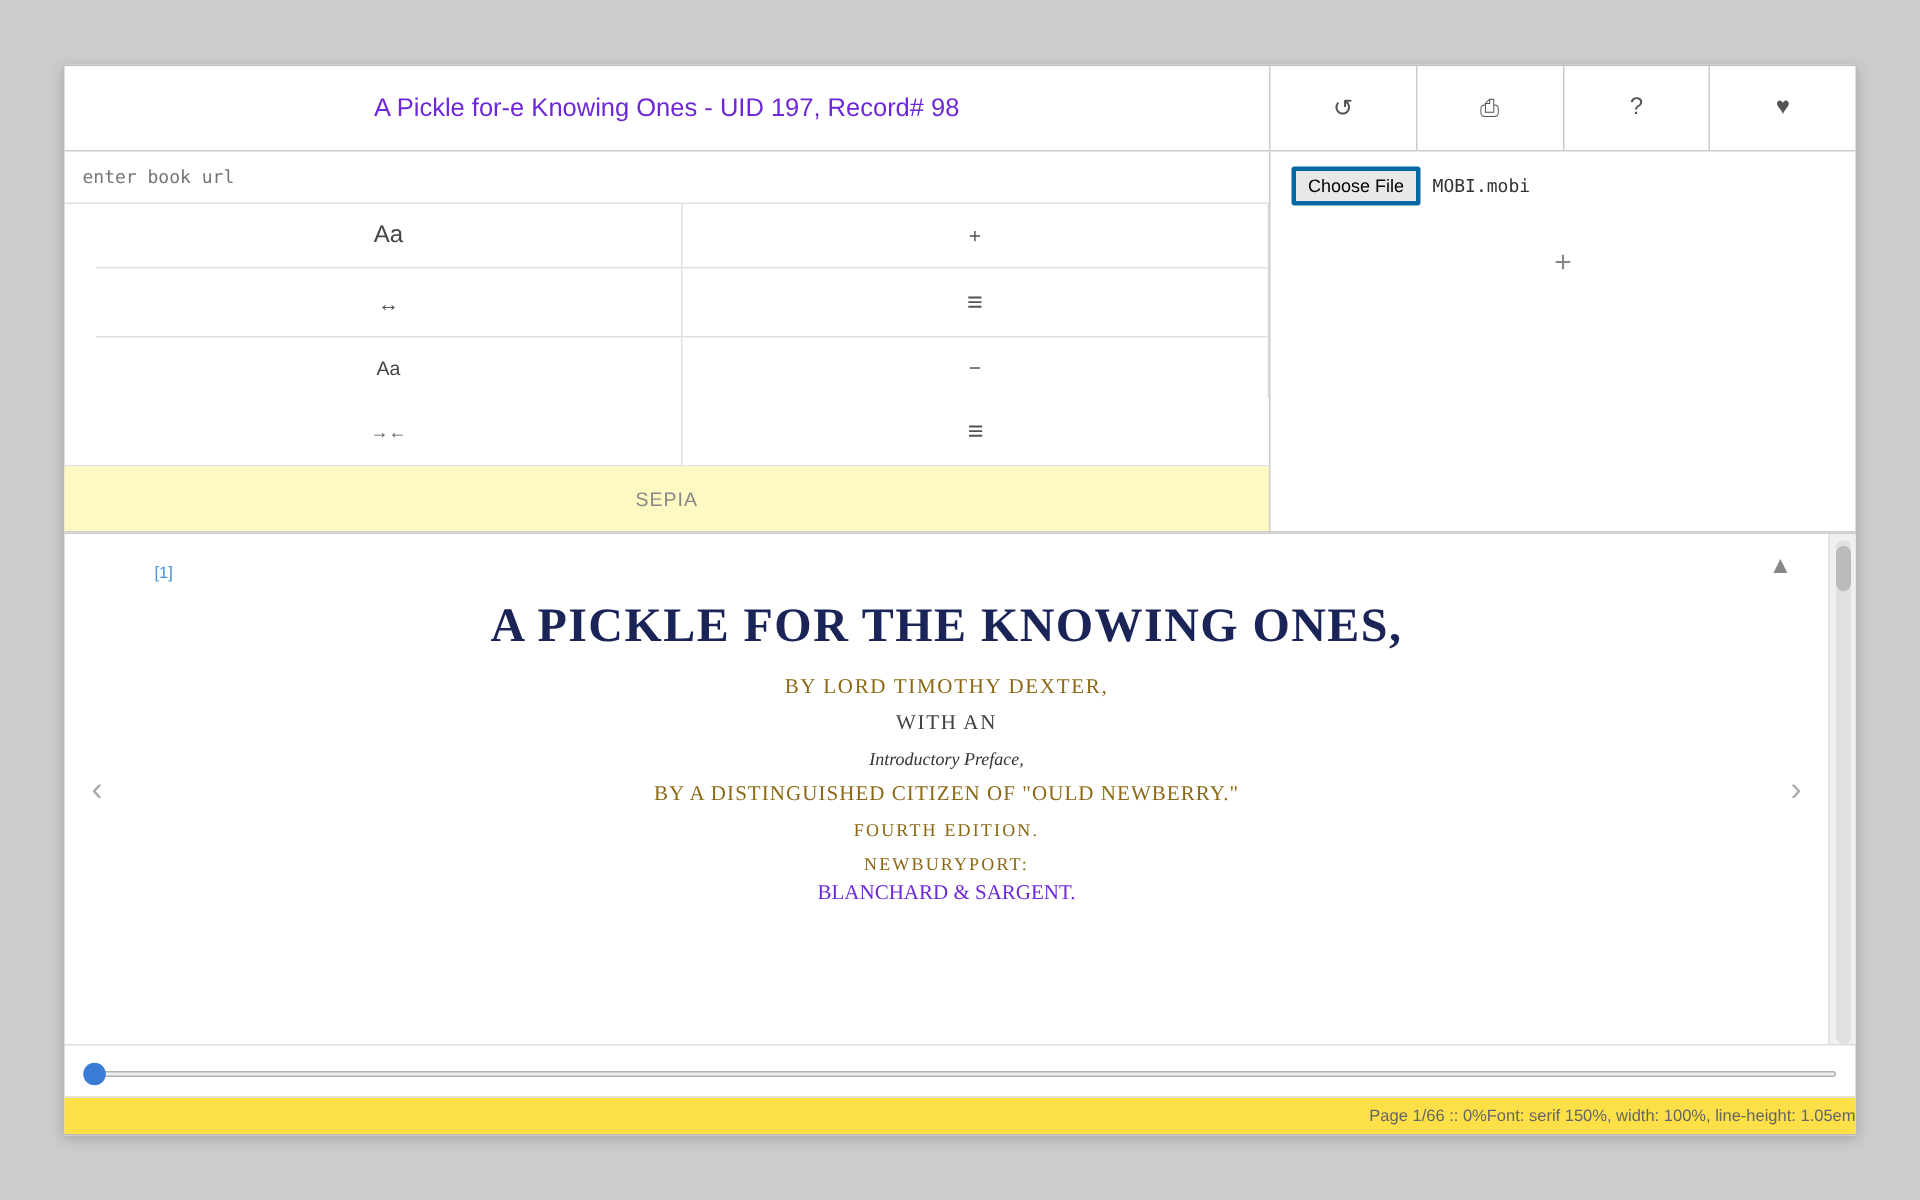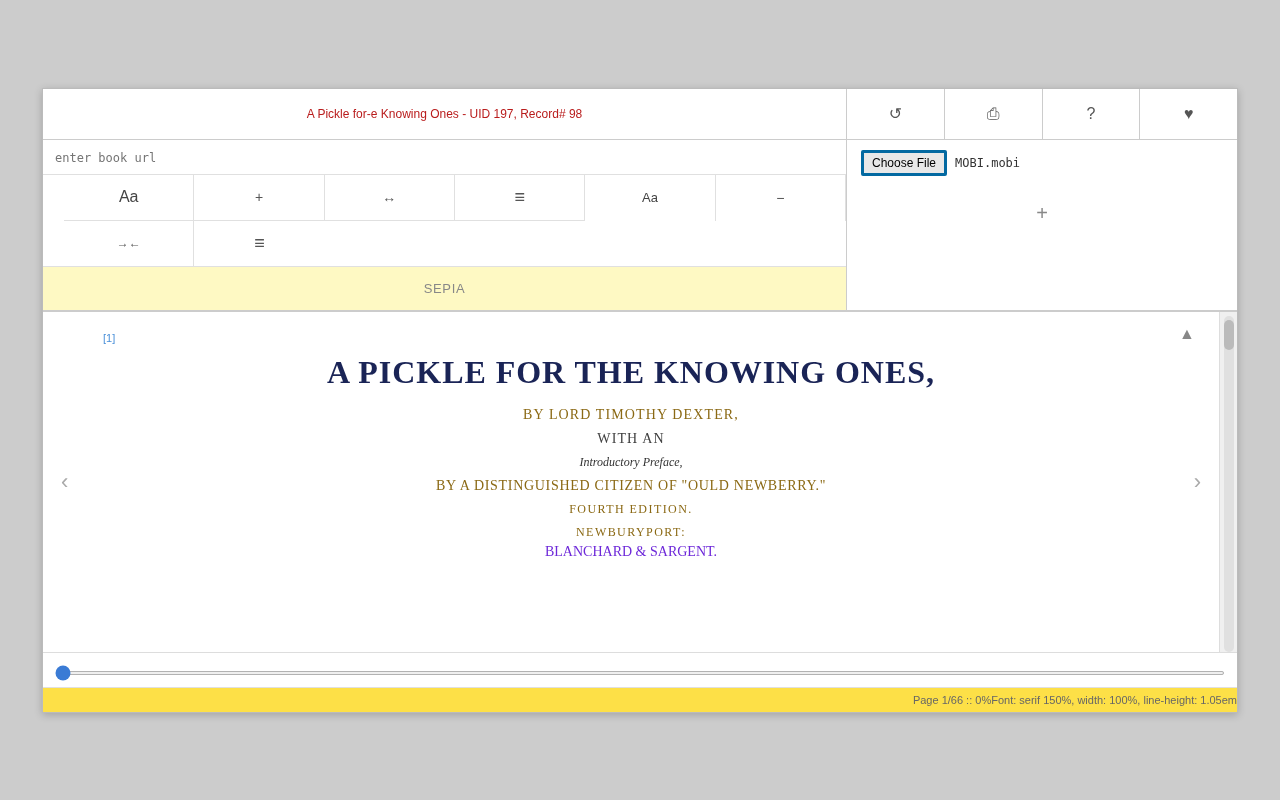--- a/index.html
+++ b/index.html
@@ -18,22 +18,22 @@
       border-bottom: 1px solid #ccc;
     }
 
     #title-area {
       flex: 1;
       display: flex;
       align-items: center;
       justify-content: center;
       padding: 18px 27px;
       border-right: 1px solid #ccc;
-      font-size: 12px;
-      color: #b91c1c;
+      font-size: 17px;
+      color: #6d28d9;
     }
 
     #toolbar-icons {
       display: flex;
       width: 390px;
     }
 
     .toolbar-btn {
       flex: 1;
       display: flex;
@@ -69,21 +69,21 @@
       border: none;
       outline: none;
       font-size: 12px;
       color: #5b8dd9;
       font-family: monospace;
     }
 
     
     #font-controls {
       display: grid;
-      grid-template-columns: 1fr 1fr 1fr 1fr 1fr 1fr;
+      grid-template-columns: 1fr 1fr;
       border-bottom: 1px solid #e0e0e0;
       padding-left: 21px;
     }
 
     .font-ctrl {
       display: flex;
       align-items: center;
       justify-content: center;
       padding: 12px 8px;
       border-right: 1px solid #e0e0e0;

